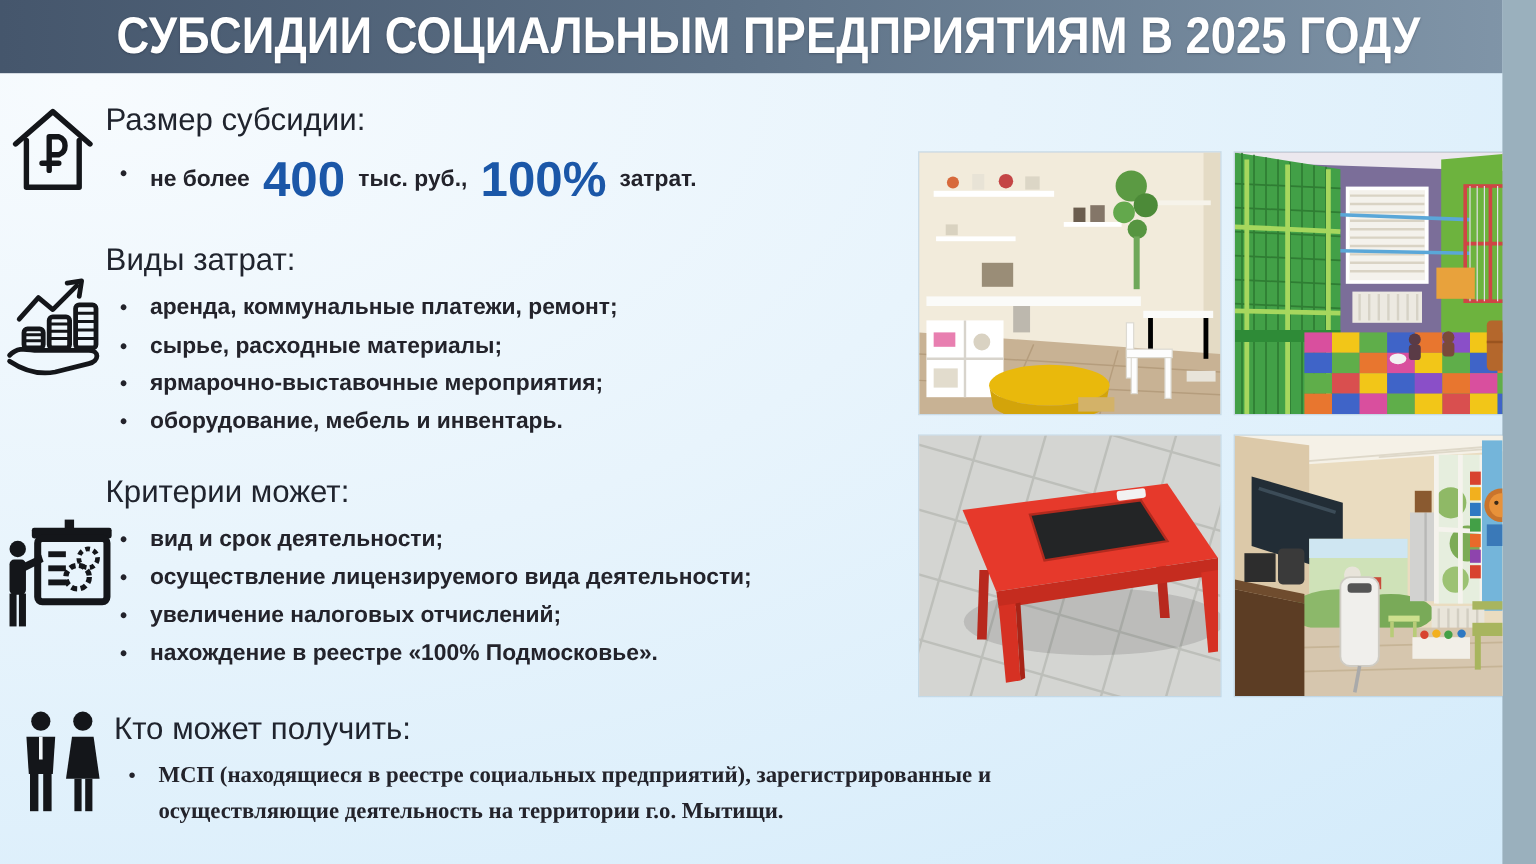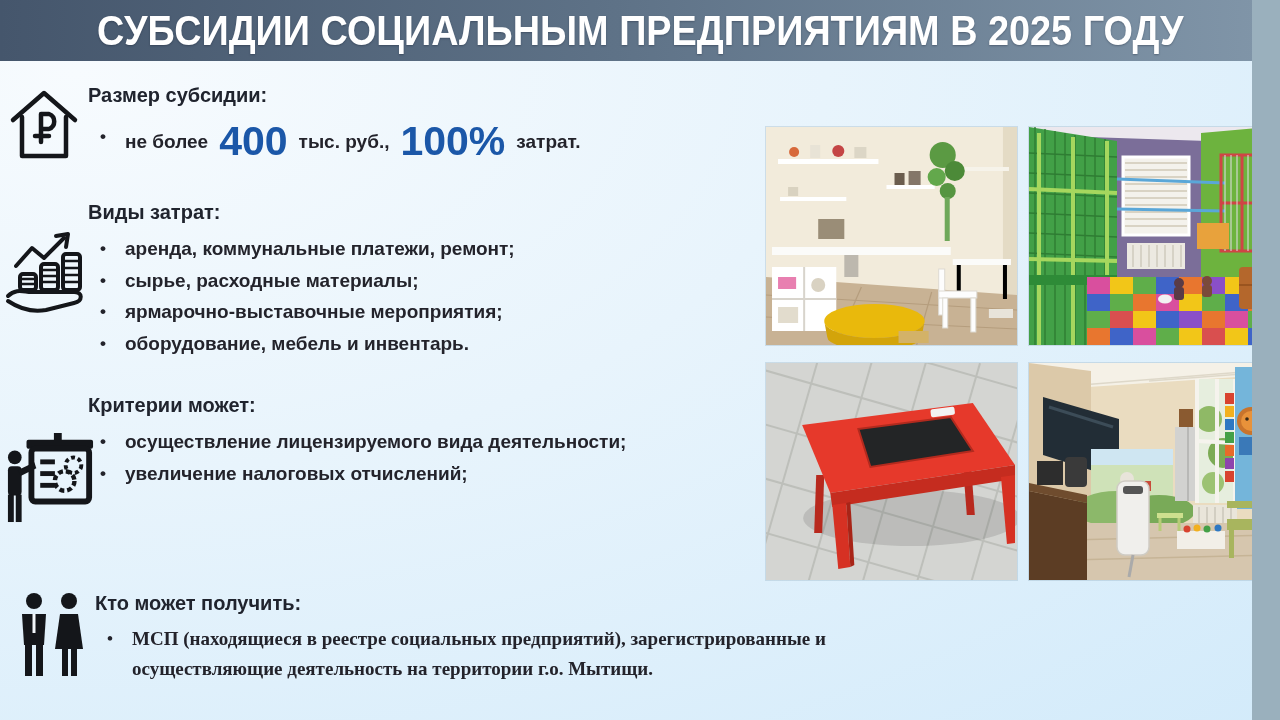--- a/index.html
+++ b/index.html
@@ -12,21 +12,21 @@
     position:absolute;top:0;left:0;width:1280px;height:61px;
     background:linear-gradient(90deg,#45566c 0%,#5e7287 48%,#8196a9 100%);
     display:flex;align-items:center;justify-content:center;
   }
   .title{
     color:#ffffff;font-weight:bold;font-size:43px;white-space:nowrap;
     transform:scaleX(0.88);letter-spacing:0px;
     text-shadow:0 1px 2px rgba(20,30,45,.35);
   }
   .sec{position:absolute;left:88px;width:680px;color:#23232b;}
-  .sec h3{margin:0 0 9px 0;font-size:20px;font-weight:bold;color:#20242e;}
+  .sec h3{margin:0 0 9px 0;font-size:26px;font-weight:normal;color:#20242e;}
   .row{position:relative;padding-left:37px;font-size:19px;font-weight:bold;line-height:31.5px;color:#23232b;}
   .row::before{content:"•";position:absolute;left:12px;top:0;font-size:17px;}
   .big-row{display:flex;align-items:center;gap:11px;padding-left:37px;position:relative;margin-top:14px;}
   .big-row::before{content:"•";position:absolute;left:12px;top:6px;font-size:17px;font-weight:bold;}
   .big-row .txt{font-size:19px;font-weight:bold;}
   .big-row .big{font-size:41px;font-weight:bold;color:#1b57a8;line-height:1;}
   .sec4{left:95px;width:900px;}
   .sec4 .row{line-height:30px;max-width:845px;font-family:Liberation Serif, serif;}
   .icon{position:absolute;}
   .photo{
@@ -103,22 +103,24 @@
       <circle cx="10" cy="29" r="7" fill="#14161a"></circle>
       <rect x="3" y="38" width="14" height="30" rx="4" fill="#14161a"></rect>
       <polygon points="13,42 30,34 32,40 16,48" fill="#14161a"></polygon>
       <rect x="3" y="67" width="6" height="28" fill="#14161a"></rect>
       <rect x="11" y="67" width="6" height="28" fill="#14161a"></rect>
     </svg>
   </div>
 
   <section class="sec" style="top:394px;">
     <h3>Критерии может:</h3>
+    <div class="row">вид и срок деятельности;</div>
     <div class="row">осуществление лицензируемого вида деятельности;</div>
     <div class="row">увеличение налоговых отчислений;</div>
+    <div class="row">нахождение в реестре «100% Подмосковье».</div>
   </section>
 
   <div class="icon" style="left:16px;top:591px;width:72px;height:90px;">
     <svg viewBox="0 0 72 90" width="72" height="90">
       <circle cx="18" cy="10" r="8" fill="#14161a"></circle>
       <polygon points="6,23 30,23 28,54 8,54" fill="#14161a"></polygon>
       <line x1="18" y1="23" x2="18" y2="42" stroke="#f2f7fa" stroke-width="3"></line>
       <rect x="9" y="54" width="7" height="31" fill="#14161a"></rect>
       <rect x="20" y="54" width="7" height="31" fill="#14161a"></rect>
       <circle cx="53" cy="10" r="8" fill="#14161a"></circle>

